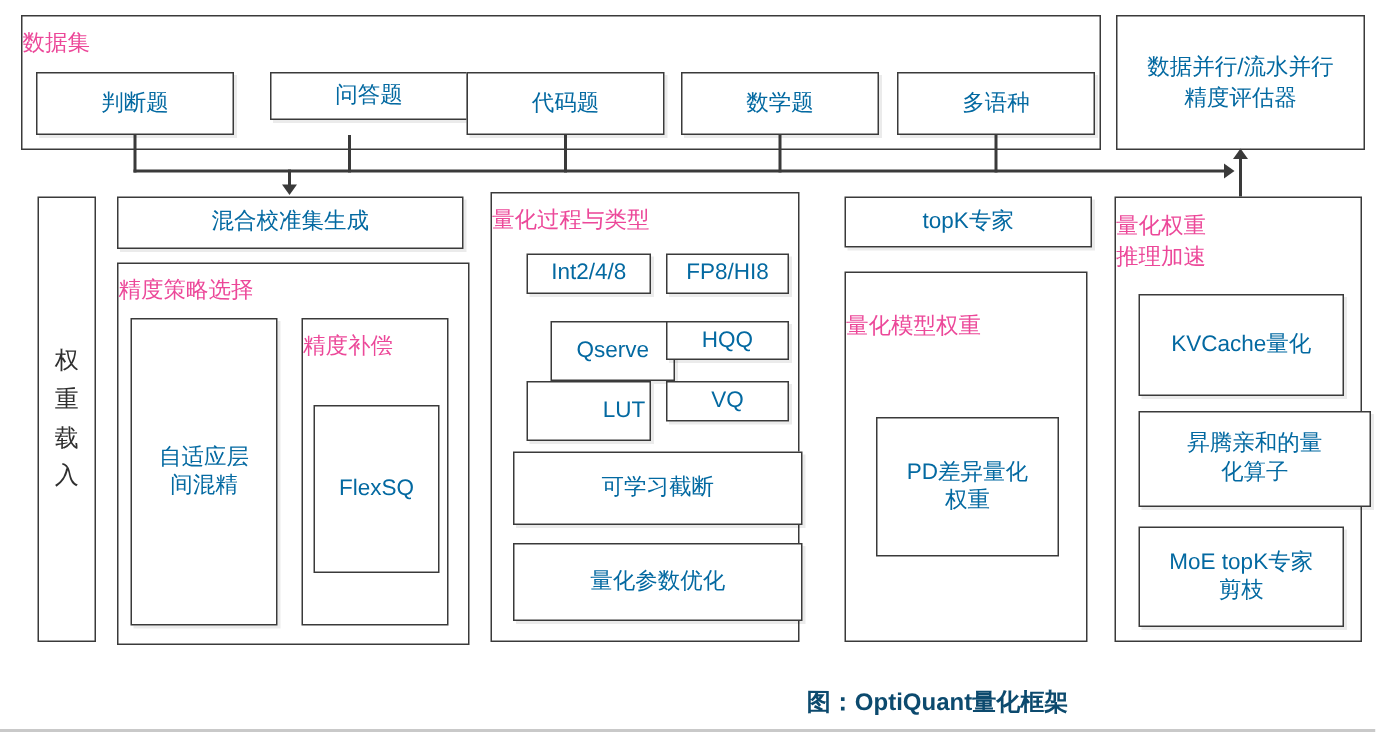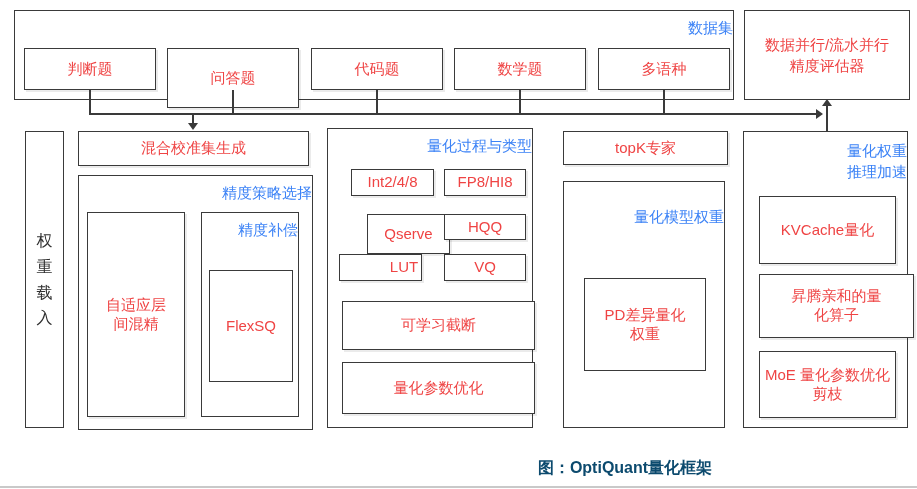--- a/index.html
+++ b/index.html
@@ -8,24 +8,24 @@
     font-family:"Liberation Sans","DejaVu Sans",sans-serif;
     color:#2f2f2f;
   }
   .box{
     position:absolute;box-sizing:border-box;
     border:1.5px solid #3a3a3a;background:#ffffff;
     box-shadow:2px 2px 0 rgba(0,0,0,0.08);
   }
   .box.noshadow{box-shadow:none;}
   .center{display:flex;align-items:center;justify-content:center;text-align:center;}
-  .lbl{font-size:15px;line-height:1.25;color:#ef4444;}
+  .lbl{font-size:15px;line-height:1.25;color:#0369a1;}
   .grouptitle{
-    position:absolute;left:0;right:0;top:8px;text-align:right;
-    font-size:15px;color:#3b82f6;
+    position:absolute;left:0;right:0;top:8px;text-align:left;
+    font-size:15px;color:#ec4899;
   }
   .vline{position:absolute;width:2px;background:#3a3a3a;}
   .hline{position:absolute;height:2px;background:#3a3a3a;}
   .arrow-down{
     position:absolute;width:0;height:0;
     border-left:5px solid transparent;border-right:5px solid transparent;
     border-top:7px solid #3a3a3a;
   }
   .arrow-up{
     position:absolute;width:0;height:0;
@@ -50,21 +50,21 @@
 </head>
 <body>
 
 <div class="box noshadow" style="left:14px;top:10px;width:720px;height:90px;">
   <div class="grouptitle">数据集</div>
 </div>
 
 <div class="box center" style="left:24px;top:48px;width:132px;height:42px;">
   <span class="lbl">判断题</span>
 </div>
-<div class="box center" style="left:167px;top:48px;width:132px;height:60px;">
+<div class="box center" style="left:180px;top:48px;width:132px;height:32px;">
   <span class="lbl">问答题</span>
 </div>
 <div class="box center" style="left:311px;top:48px;width:132px;height:42px;">
   <span class="lbl">代码题</span>
 </div>
 <div class="box center" style="left:454px;top:48px;width:132px;height:42px;">
   <span class="lbl">数学题</span>
 </div>
 <div class="box center" style="left:598px;top:48px;width:132px;height:42px;">
   <span class="lbl">多语种</span>
@@ -126,21 +126,21 @@
   </div>
   <div class="box center" style="left:116px;top:40px;width:82px;height:27px;">
     <span class="lbl">FP8/HI8</span>
   </div>
   <div class="box center" style="left:39px;top:85px;width:83px;height:40px;">
     <span class="lbl">Qserve</span>
   </div>
   <div class="box center" style="left:116px;top:85px;width:82px;height:26px;">
     <span class="lbl">HQQ</span>
   </div>
-  <div class="box center" style="left:11px;top:125px;width:83px;height:27px;padding-left:47px;">
+  <div class="box center" style="left:23px;top:125px;width:83px;height:40px;padding-left:47px;">
     <span class="lbl">LUT</span>
   </div>
   <div class="box center" style="left:116px;top:125px;width:82px;height:27px;">
     <span class="lbl">VQ</span>
   </div>
 
   <div class="box center" style="left:14px;top:172px;width:193px;height:49px;">
     <span class="lbl">可学习截断</span>
   </div>
   <div class="box center" style="left:14px;top:233px;width:193px;height:52px;">
@@ -174,20 +174,20 @@
 
   <div class="box center" style="left:15px;top:142px;width:155px;height:64px;">
     <div class="lbl">
       <div>昇腾亲和的量</div>
       <div>化算子</div>
     </div>
   </div>
 
   <div class="box center" style="left:15px;top:219px;width:137px;height:67px;">
     <div class="lbl">
-      <div>MoE 量化参数优化</div>
+      <div>MoE topK专家</div>
       <div>剪枝</div>
     </div>
   </div>
 </div>
 
 <div class="caption">图：OptiQuant量化框架</div>
 <div class="bottom-rule"></div>
 
 </body></html>

